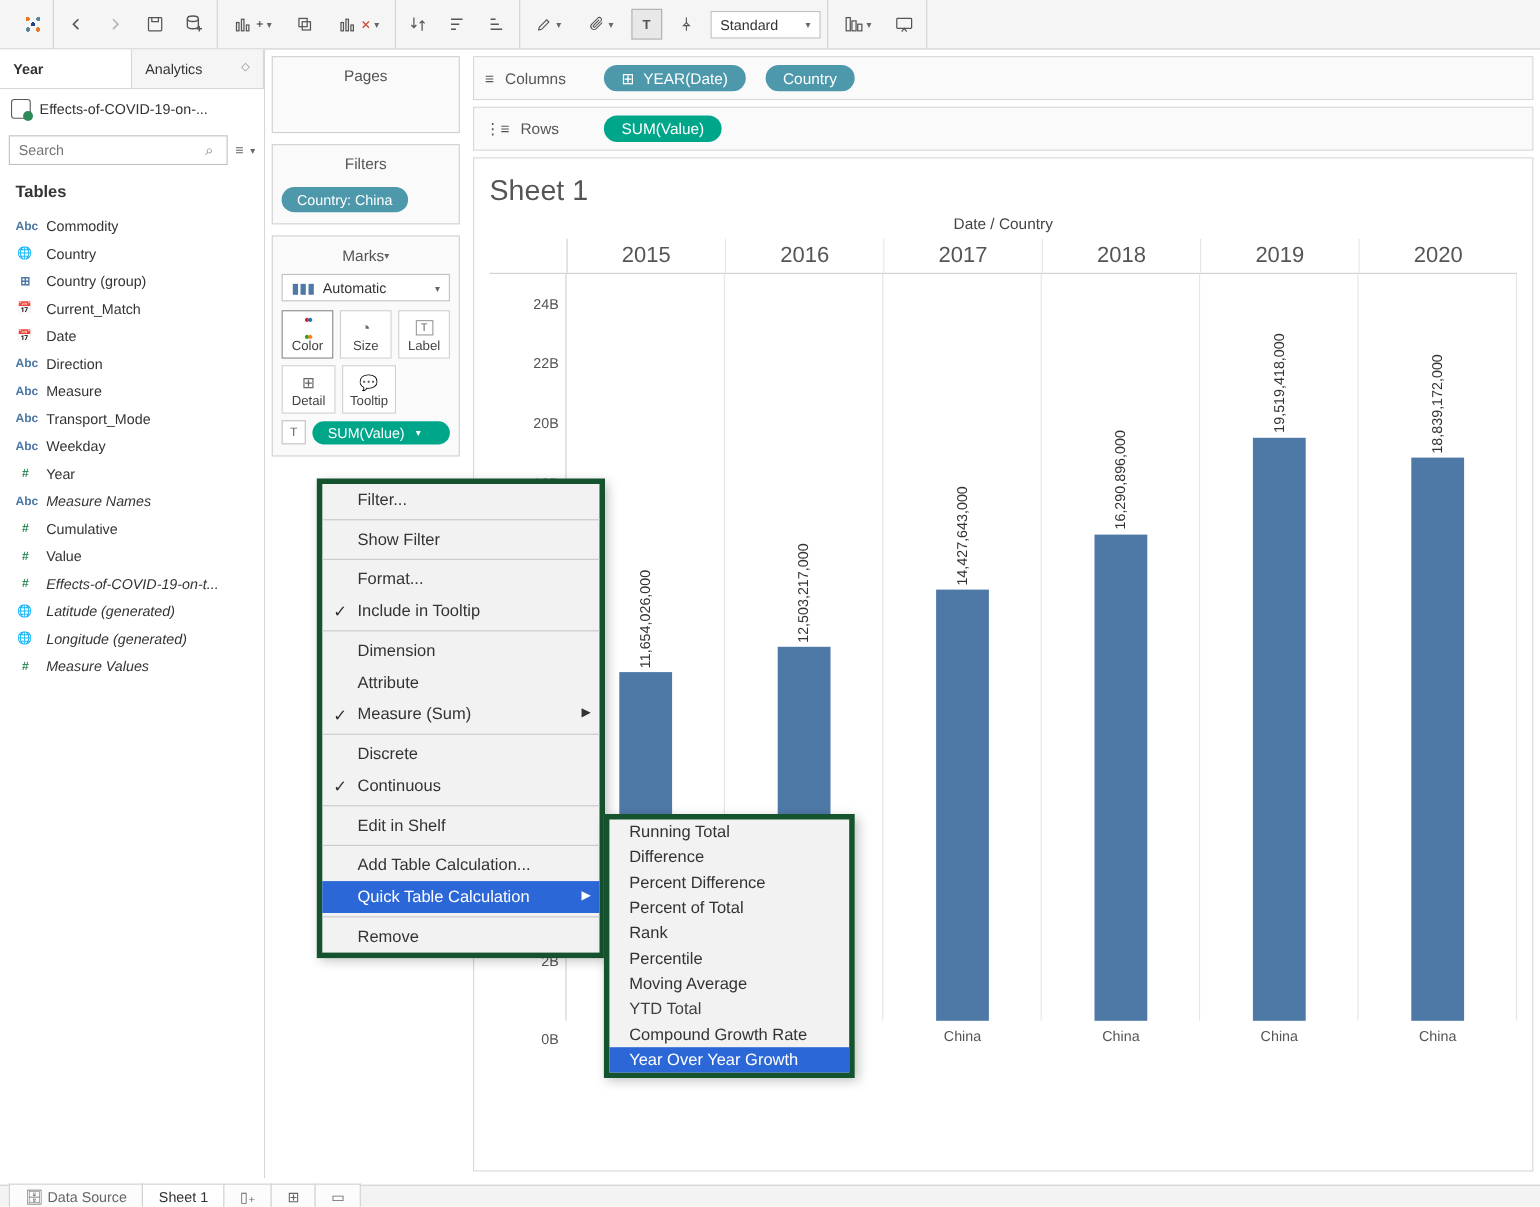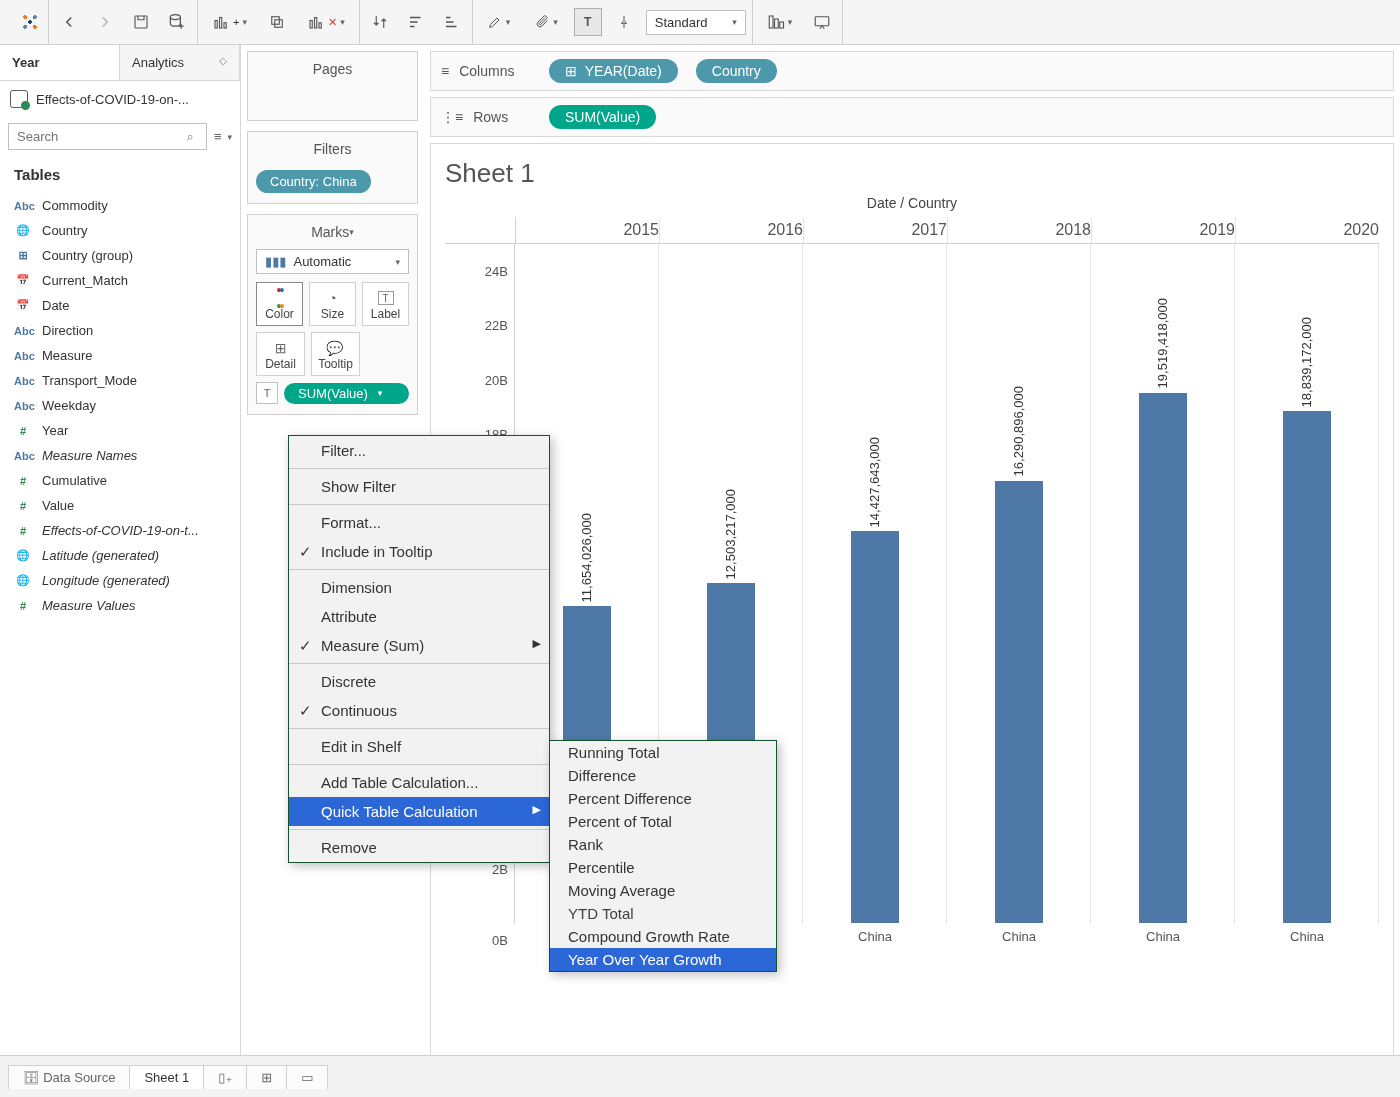--- a/index.html
+++ b/index.html
@@ -47,35 +47,35 @@
 .sumv .p{background:#00a68a;color:#fff;border-radius:14px;padding:3px 10px 3px 14px;display:flex;align-items:center;gap:10px;flex:1;font-size:13px}
 .right{flex:1;display:flex;flex-direction:column}
 .shelf{display:flex;align-items:center;height:40px;border:1px solid #d8d8d8;margin:6px 6px 0;background:#fafafa;padding:0 10px;gap:18px}
 .shelf-l{display:flex;align-items:center;gap:10px;color:#555;font-size:14px;min-width:90px}
 .spill{border-radius:14px;padding:4px 16px;color:#fff;font-size:14px;display:inline-flex;align-items:center;gap:8px}
 .spill.teal{background:#4d98ab}.spill.green{background:#00a68a}
 .sheet{flex:1;border:1px solid #d8d8d8;margin:6px;padding:14px;position:relative;overflow:hidden}
 .sh-title{font-size:26px;font-weight:300;color:#555;margin-bottom:6px}
 .chart-title-top{text-align:center;font-size:14px;color:#444;margin-bottom:6px}
 .years{display:flex;margin-left:70px}
-.yr{flex:1;text-align:right;font-size:16px;color:#555;border-left:1px solid #e5e5e5;padding:4px 0}
+.yr{flex:1;text-align:center;font-size:20px;color:#555;border-left:1px solid #e5e5e5;padding:4px 0}
 .yr:first-child{border-left:1px solid #d0d0d0}
 .chart-body{display:flex;height:680px;border-top:1px solid #d0d0d0}
 .yax{width:70px;position:relative;border-right:1px solid #d0d0d0}
 .ytick{position:absolute;right:6px;font-size:13px;color:#555;transform:translateY(-50%)}
 .bars{flex:1;display:flex;position:relative}
 .col{flex:1;border-right:1px solid #e5e5e5;display:flex;justify-content:center;align-items:flex-end;position:relative}
 .bar{width:48px;background:#4e79a7}
 .blab{position:absolute;writing-mode:vertical-rl;transform:rotate(180deg);font-size:13px;color:#333;bottom:0}
 .xcat{display:flex;margin-left:70px}
 .xc{flex:1;text-align:center;font-size:13px;color:#555;padding:6px 0}
-.bottom-tabs{position:absolute;bottom:0;left:0;right:0;height:42px;background:#f3f3f3;border-top:1px solid #d0d0d0;display:flex;align-items:center;padding:0 8px;gap:0}
+.bottom-tabs{position:absolute;bottom:0;left:0;right:0;height:20px;background:#f3f3f3;border-top:1px solid #d0d0d0;display:flex;align-items:center;padding:0 8px;gap:0}
 .btab{padding:4px 14px;border:1px solid #d0d0d0;border-bottom:none;background:#fcfcfc;font-size:13px;color:#666;margin-right:-1px}
 .btab.active{background:#fff;color:#333}
-.ctx{position:absolute;background:#f2f2f2;border:1px solid #14532d;box-shadow:3px 3px 10px rgba(0,0,0,0.25);font-size:15px;z-index:100}
+.ctx{position:absolute;background:#f2f2f2;border:5px solid #14532d;box-shadow:3px 3px 10px rgba(0,0,0,0.25);font-size:15px;z-index:100}
 .ctx-item{padding:6px 22px 6px 32px;position:relative;cursor:pointer}
 .ctx-sep{height:1px;background:#c8c8c8;margin:3px 0}
 .ctx-item.chk::before{content:"✓";position:absolute;left:10px}
 .ctx-item.sub::after{content:"▶";position:absolute;right:8px;font-size:11px}
 .ctx-item.hl{background:#2c67d8;color:#fff}
 .ctx1{left:288px;top:435px;width:262px}
 .ctx2{left:549px;top:740px;width:228px}
 .ctx2 .ctx-item{padding:3px 18px}
 .ctx2 .dim{color:#404040}
 .t-active{background:#e8e8e8;border:1px solid #b0b0b0}

